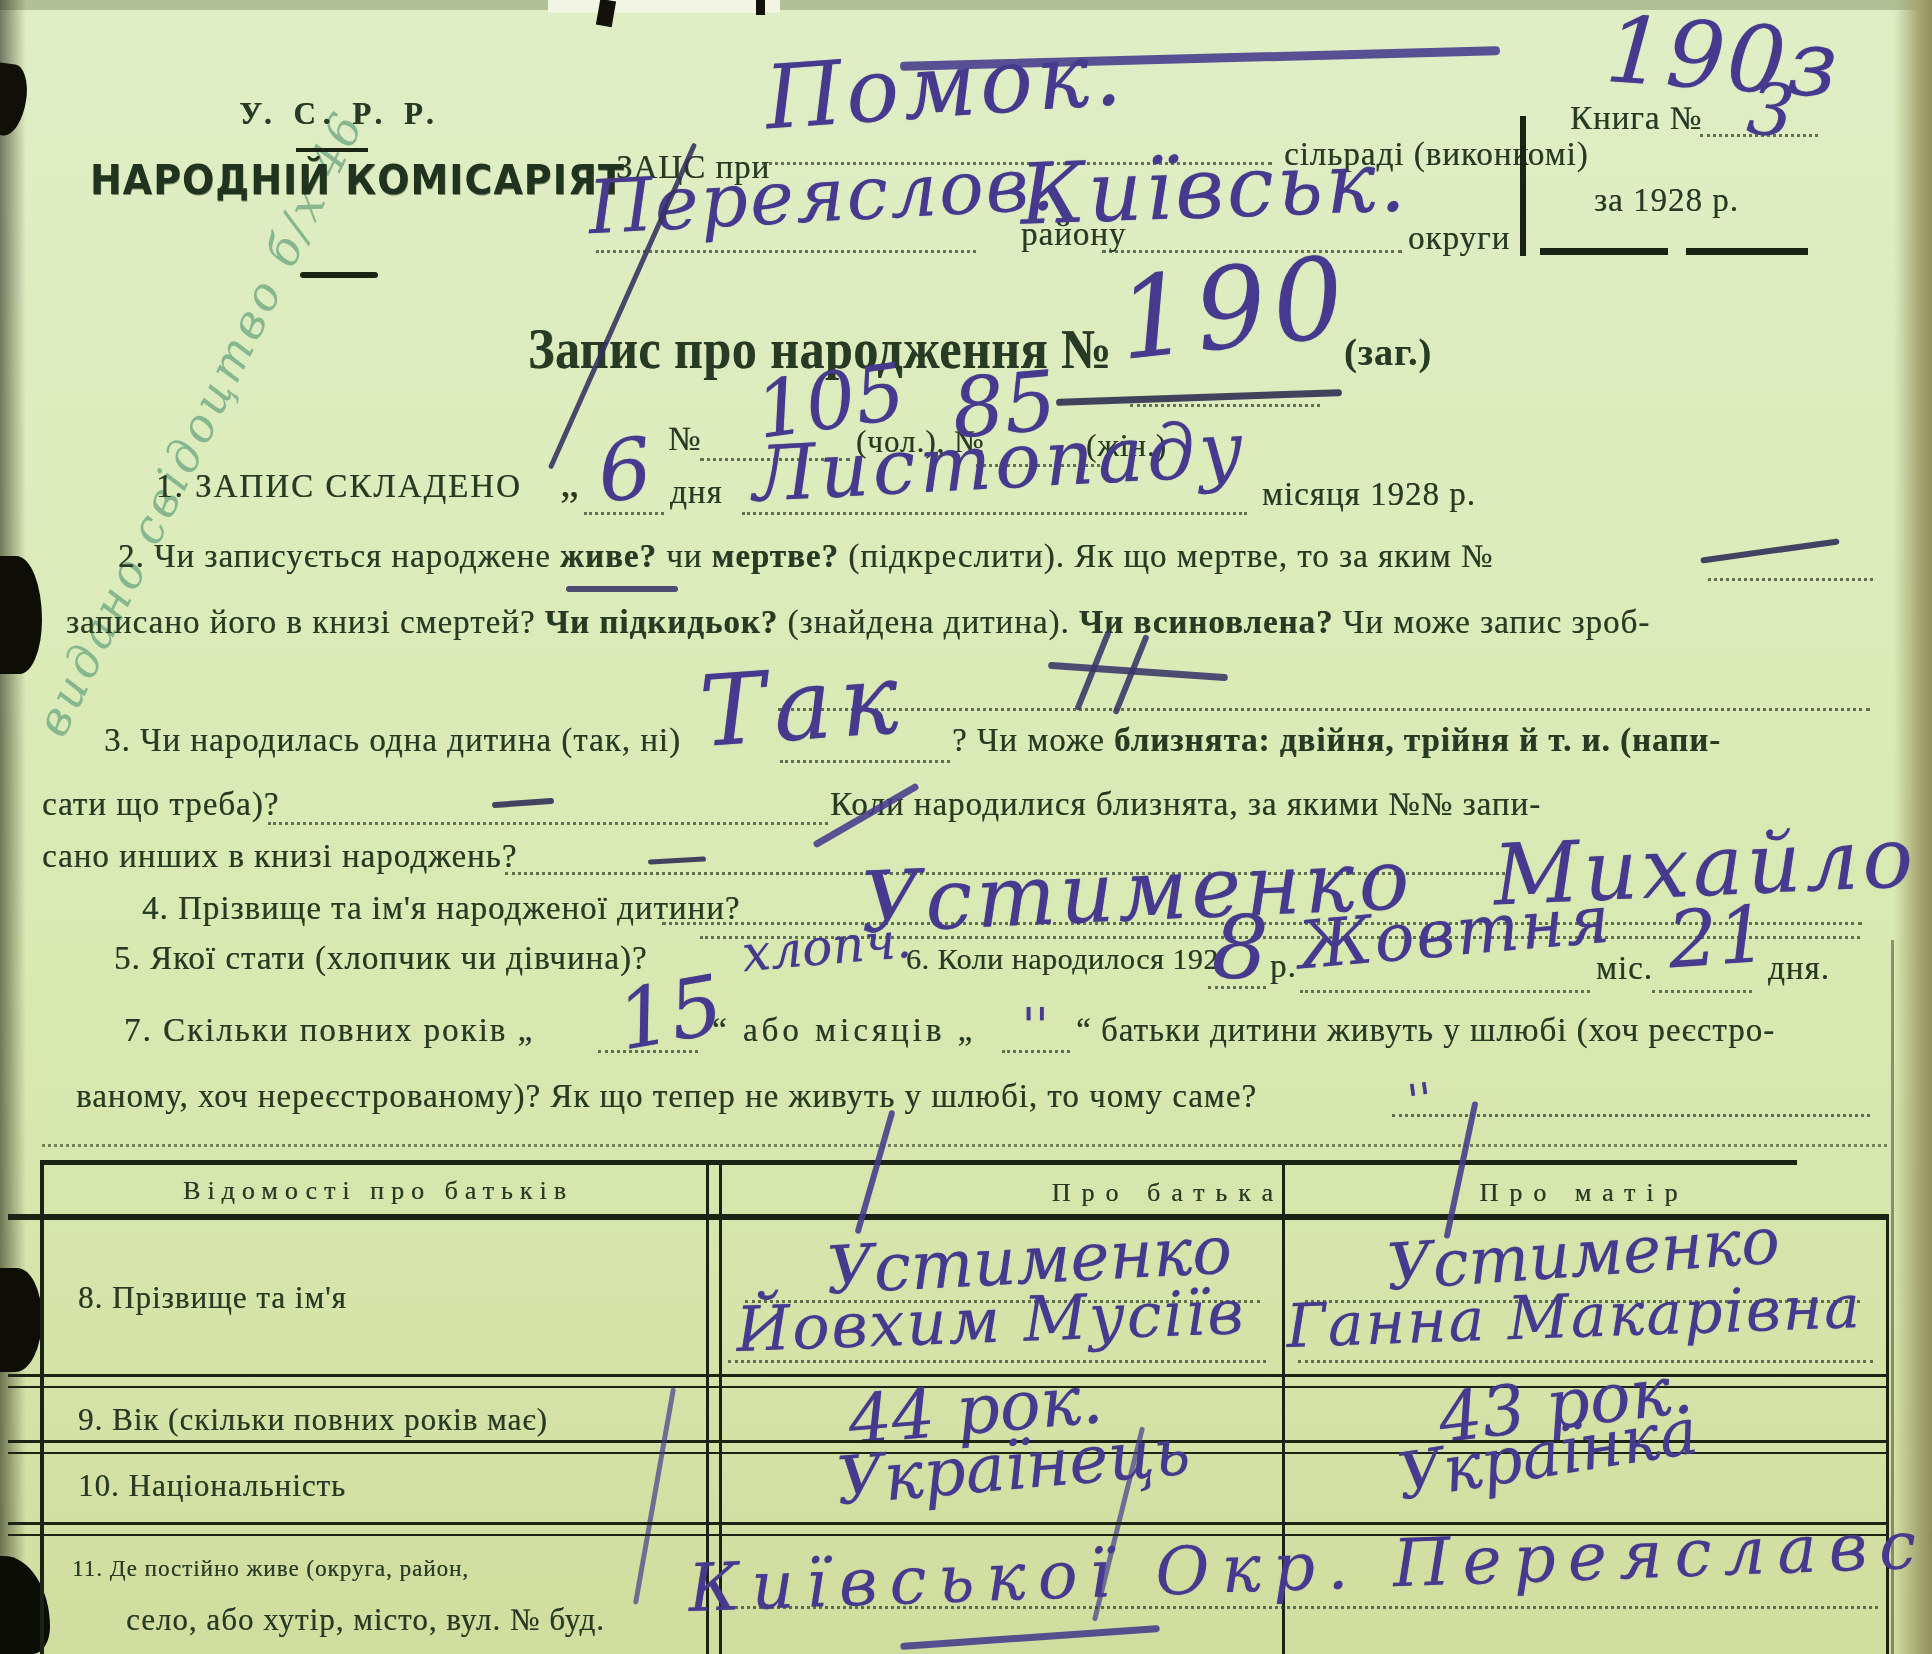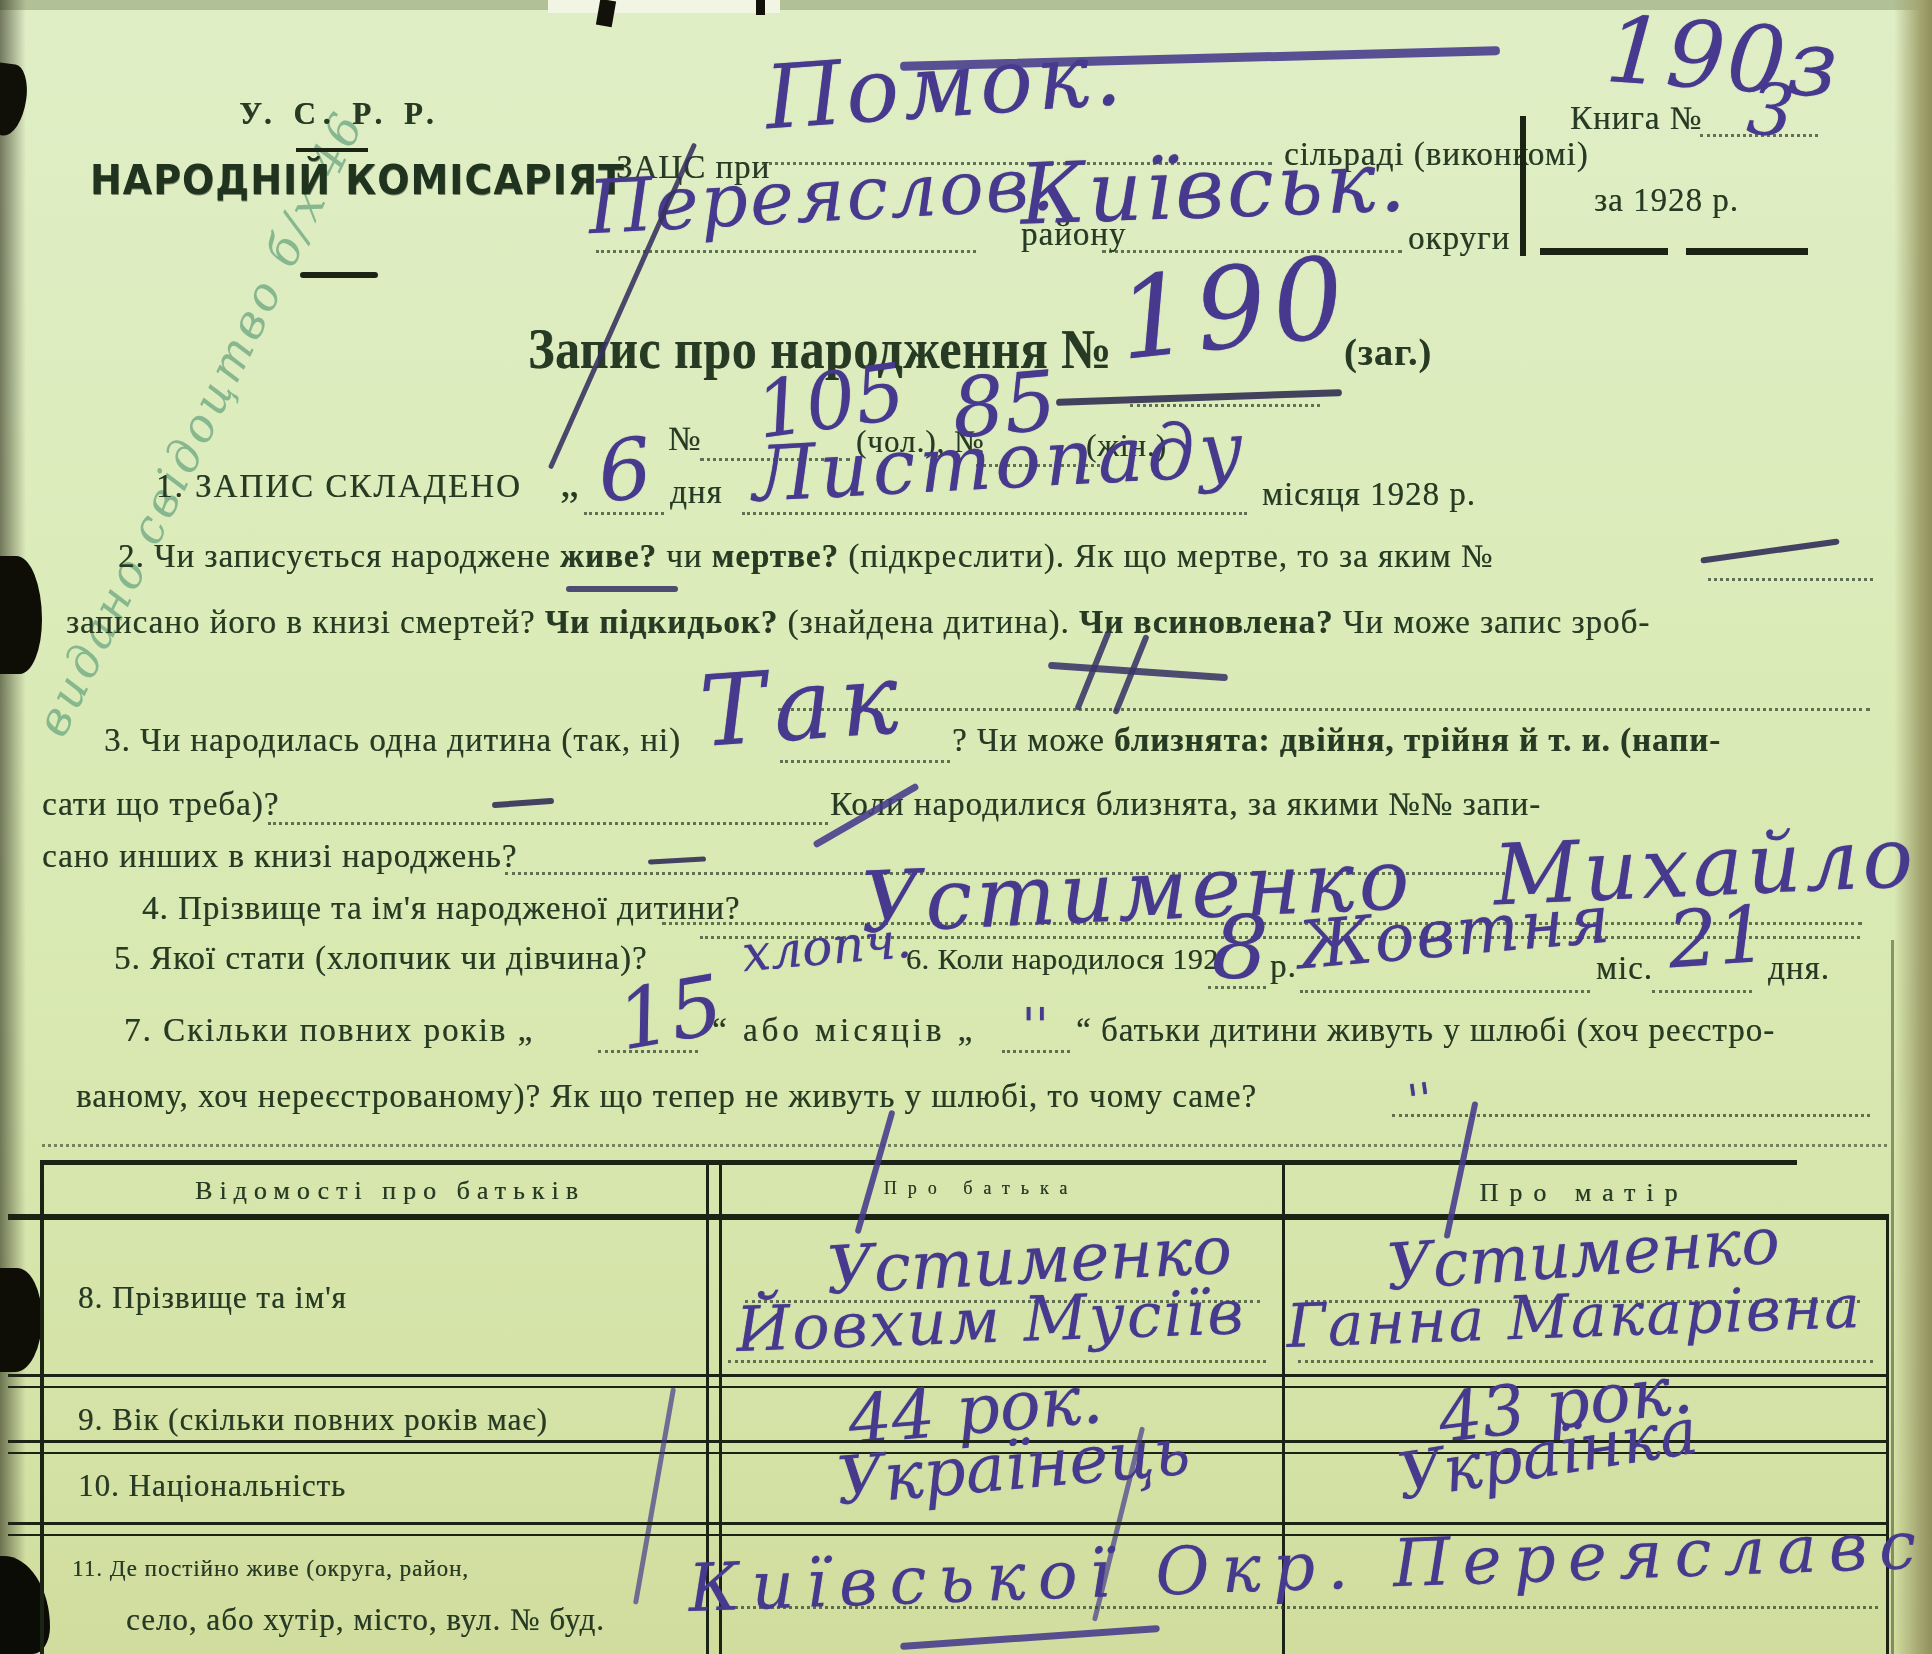--- a/index.html
+++ b/index.html
@@ -159,22 +159,22 @@
   <div class="t" style="left:1076px;top:1012px;">“ батьки дитини живуть у шлюбі (хоч реєстро-</div>
   <div class="hw" style="left:618px;top:972px;font-size:82px;transform:rotate(-10deg);">15</div>
   <div class="hw" style="left:1022px;top:1002px;font-size:48px;">''</div>
   <div class="t" style="left:48px;top:1078px;margin-left:28px;">ваному, хоч нереєстрованому)? Як що тепер не живуть у шлюбі, то чому саме?</div>
   <div class="dot" style="left:1392px;top:1114px;width:478px;"></div>
   <div class="hw" style="left:1408px;top:1078px;font-size:44px;transform:rotate(-8deg);">''</div>
 
   <div class="dot" style="left:42px;top:1144px;width:1845px;opacity:.6;"></div>
 
   <div class="ln" style="left:42px;top:1160px;width:1755px;height:5px;"></div>
-  <div class="t" style="left:54px;top:1176px;width:672px;text-align:center;font-size:26px;letter-spacing:7px;white-space:nowrap;">Відомості про батьків</div>
-  <div class="t" style="left:696px;top:1178px;width:570px;text-align:center;font-size:18px;letter-spacing:11px;">Про батька</div>
+  <div class="t" style="left:42px;top:1176px;width:672px;text-align:center;font-size:26px;letter-spacing:7px;white-space:nowrap;">Відомості про батьків</div>
+  <div class="t" style="left:714px;top:1178px;width:570px;text-align:right;font-size:26px;letter-spacing:11px;">Про батька</div>
   <div class="t" style="left:1284px;top:1178px;width:600px;text-align:center;font-size:26px;letter-spacing:11px;">Про матір</div>
   <div class="ln" style="left:8px;top:1214px;width:1878px;height:6px;"></div>
 
   <div class="ln" style="left:40px;top:1160px;width:4px;height:494px;"></div>
   <div style="position:absolute;left:706px;top:1160px;width:10px;height:494px;border-left:3px solid #1b2414;border-right:3px solid #1b2414;"></div>
   <div class="ln" style="left:1282px;top:1160px;width:3px;height:494px;"></div>
   <div class="ln" style="left:1886px;top:1214px;width:3px;height:440px;"></div>
 
   <div class="t" style="left:78px;top:1280px;font-size:31px;">8. Прізвище та ім'я</div>
   <div class="dot" style="left:745px;top:1300px;width:515px;"></div>

